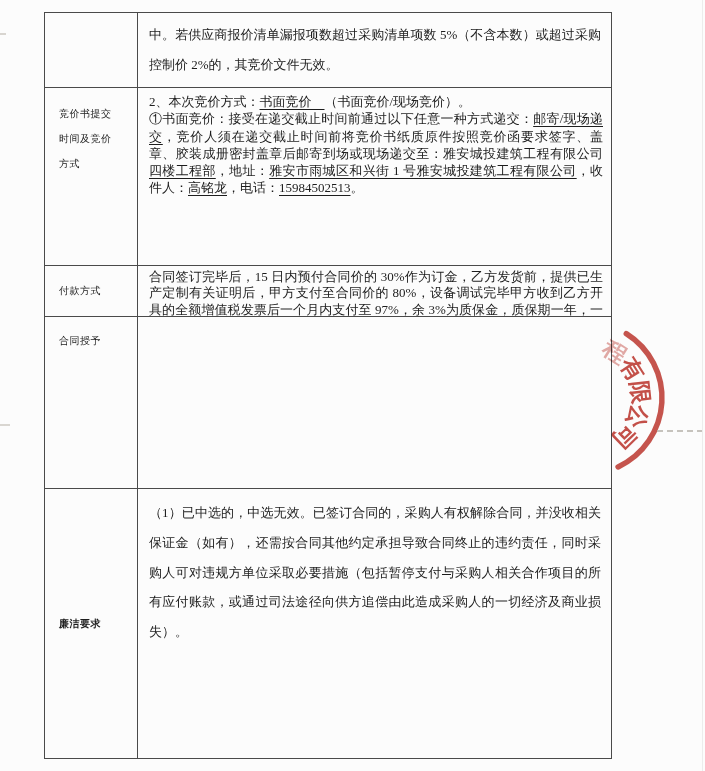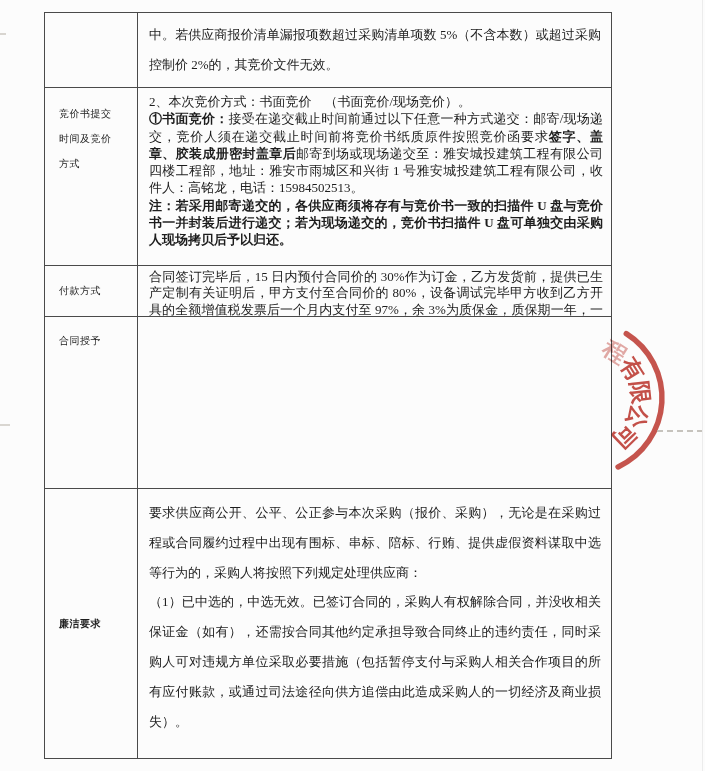--- a/index.html
+++ b/index.html
@@ -17,22 +17,22 @@
   .row{display:flex;box-sizing:border-box;}
   .row + .row{border-top:1px solid #4a4a4a;}
   .label-cell{
     width:93px;box-sizing:border-box;border-right:1px solid #4a4a4a;
     padding-left:14px;font-size:10px;letter-spacing:.5px;
     white-space:pre-line;display:flex;flex-direction:column;
   }
   .content-cell{flex:1;box-sizing:border-box;overflow:hidden;font-size:13px;}
   .para{margin:0;text-align:justify;}
   .seg{}
-  .u{text-underline-offset:3px;}
-  .b{font-weight:bold;}
+  .u{text-decoration:underline;text-underline-offset:3px;}
+  .b{font-weight:normal;}
 
   
   .row-1{height:74px;}
   .row-1 .content-cell{padding:7px 10px 0 11px;line-height:30px;}
   .row-2{height:178px;}
   .row-2 .content-cell{padding:5px 8px 0 11px;line-height:17.3px;}
   .row-2 .label-cell{padding-top:13px;line-height:25px;}
   .row-3{height:51px;}
   .row-3 .content-cell{padding:3px 8px 0 11px;line-height:16.4px;}
   .row-3 .label-cell{justify-content:center;line-height:16px;}
@@ -73,39 +73,37 @@
       </div>
   </div>
 
   <div class="row row-2">
     <div class="label-cell">竞价书提交
 时间及竞价
 方式</div>
     <div class="content-cell">
         <p class="para"><span class="seg">2、本次竞价方式：</span><span class="seg u">书面竞价　</span><span class="seg">（书面竞价/现场竞价）。</span></p>
         <p class="para"><span class="seg b">①书面竞价：</span><span class="seg">接受在递交截止时间前通过以下任意一种方式递交：</span><span class="seg u">邮寄/现场递交</span><span class="seg">，竞价人须在递交截止时间前将竞价书纸质原件按照竞价函要求</span><span class="seg b">签字、盖章、胶装成册密封盖章后</span><span class="seg">邮寄到场或现场递交至：雅安城投建筑工程有限公司</span><span class="seg u">四楼工程部</span><span class="seg">，地址：</span><span class="seg u">雅安市雨城区和兴街 1 号雅安城投建筑工程有限公司</span><span class="seg">，收件人：</span><span class="seg u">高铭龙</span><span class="seg">，电话：</span><span class="seg u">15984502513</span><span class="seg">。</span></p>
-        <p class="para"><span class="seg b">注：若采用邮寄递交的，各供应商须将存有与竞价书一致的扫描件 U 盘与竞价书一并封装后进行递交；若为现场递交的，竞价书扫描件 U 盘可单独交由采购人现场拷贝后予以归还。</span></p>
       </div>
   </div>
 
   <div class="row row-3">
     <div class="label-cell">付款方式</div>
     <div class="content-cell">
         <p class="para"><span class="seg">合同签订完毕后，15 日内预付合同价的 30%作为订金，乙方发货前，提供已生产定制有关证明后，甲方支付至合同价的 80%，设备调试完毕甲方收到乙方开具的全额增值税发票后一个月内支付至 97%，余 3%为质保金，质保期一年，一年后无息返还。</span></p>
       </div>
   </div>
 
   <div class="row row-4">
     <div class="label-cell">合同授予</div>
   </div>
 
   <div class="row row-5">
     <div class="label-cell">廉洁要求</div>
     <div class="content-cell">
-        <p class="para"><span class="seg">要求供应商公开、公平、公正参与本次采购（报价、采购），无论是在采购过程或合同履约过程中出现有围标、串标、陪标、行贿、提供虚假资料谋取中选等行为的，采购人将按照下列规定处理供应商：</span></p>
         <p class="para"><span class="seg">（1）已中选的，中选无效。已签订合同的，采购人有权解除合同，并没收相关保证金（如有），还需按合同其他约定承担导致合同终止的违约责任，同时采购人可对违规方单位采取必要措施（包括暂停支付与采购人相关合作项目的所有应付账款，或通过司法途径向供方追偿由此造成采购人的一切经济及商业损失）。</span></p>
       </div>
   </div>
 
 </div>
 
 <svg class="seal" viewBox="540 300 165 200" aria-hidden="true">
   <path d="M 626.3 333.6 A 76 76 0 0 1 618.1 466.9" fill="none" stroke-width="5.5" stroke-linecap="round" opacity="0.9" stroke="#c2433b"></path>
   <text class="partial" x="613.6" y="353.9" text-anchor="middle" dominant-baseline="middle" transform="rotate(32 613.6 353.9)" fill="#c2433b">程</text>
   <text x="630.1" y="370.4" text-anchor="middle" dominant-baseline="middle" opacity="0.92" transform="rotate(58 630.1 370.4)" fill="#c2433b">有</text>

